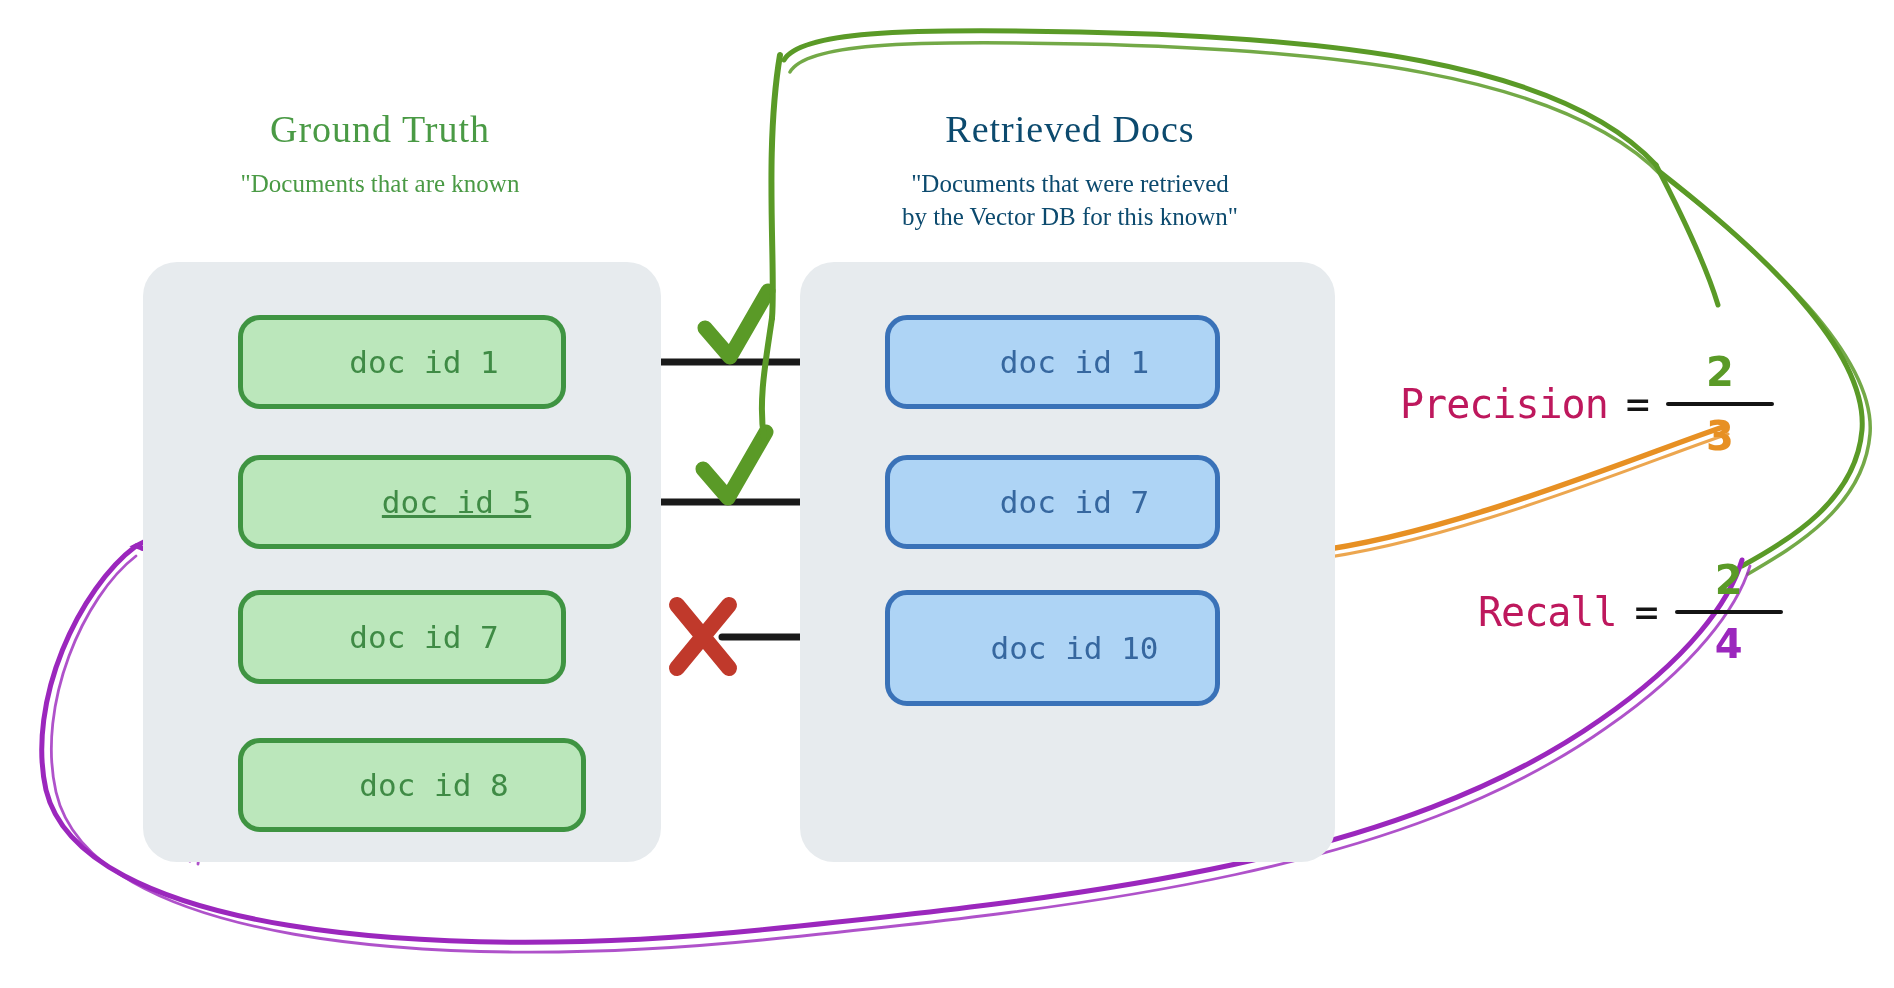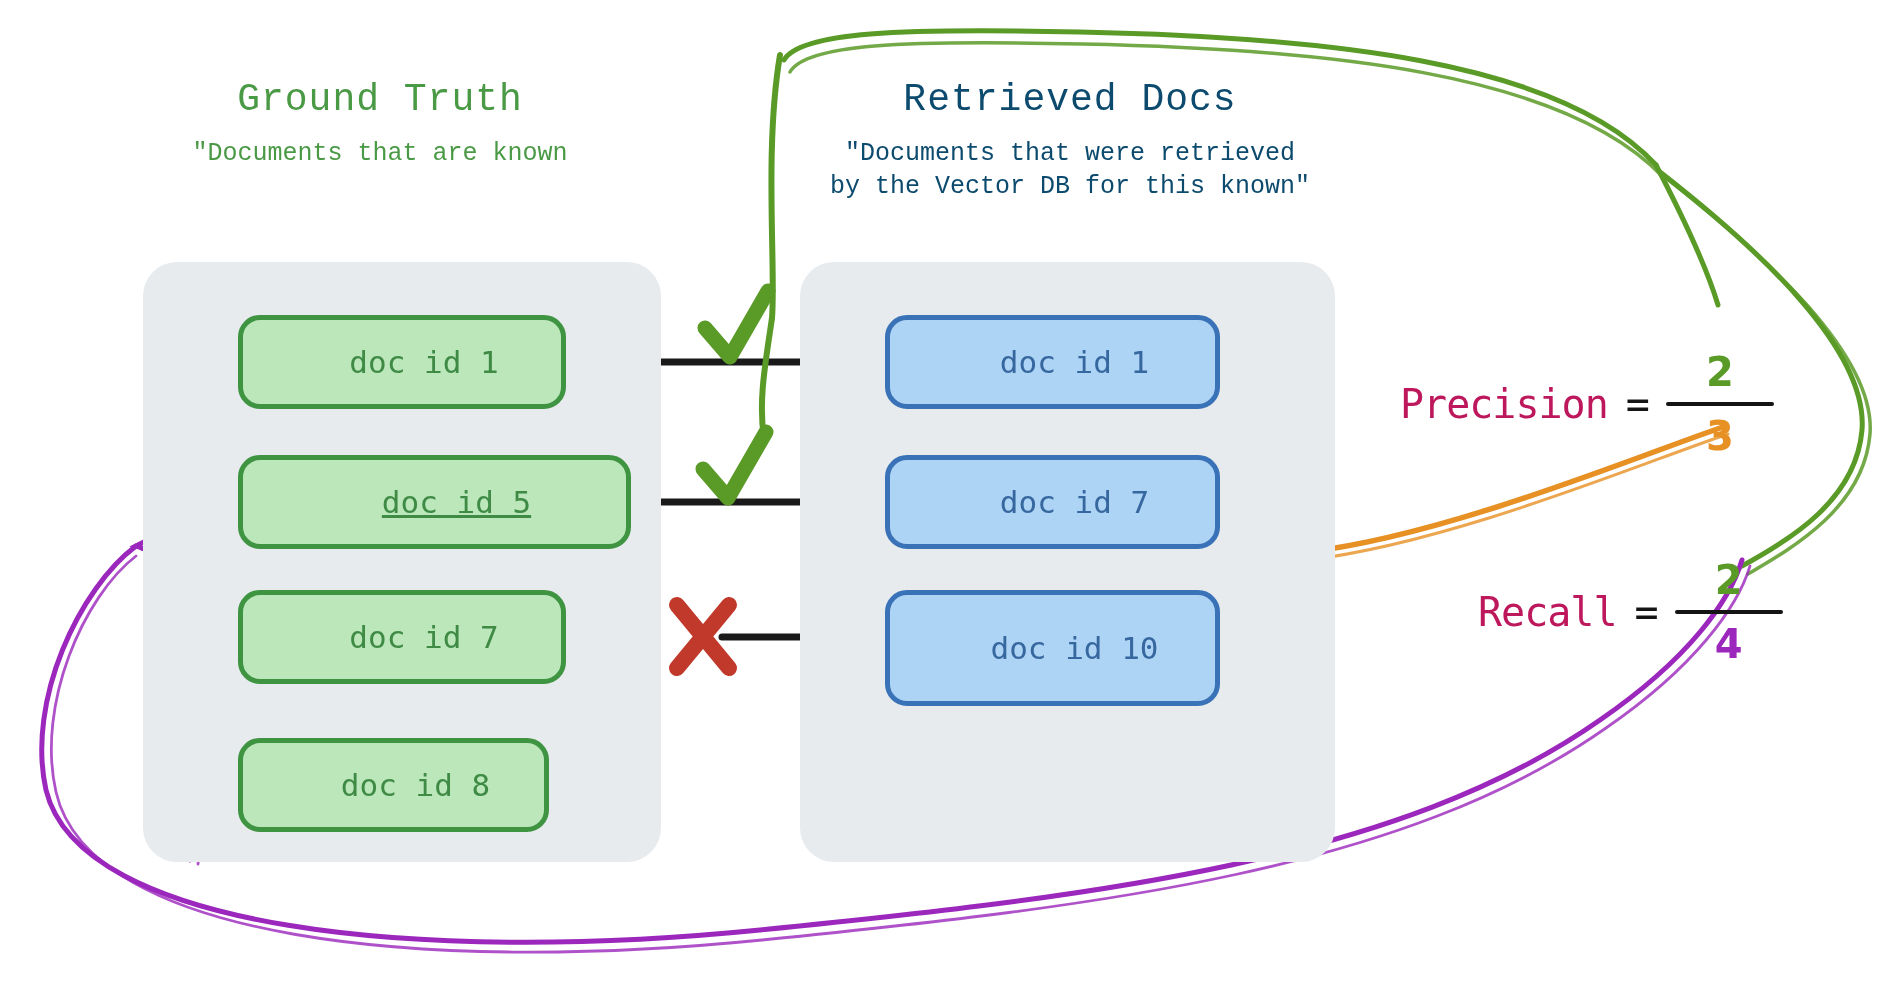--- a/index.html
+++ b/index.html
@@ -23,21 +23,22 @@
     top: 0;
     width: 1894px;
     height: 988px;
     pointer-events: none;
   }
 
   
   .col-head {
     position: absolute;
     text-align: center;
-    font-family: Liberation Mono, monospace;
+    font-family: Liberation Serif, serif;
+    margin-top: 29px;
   }
   .col-title {
     font-size: 38px;
     font-weight: 400;
     letter-spacing: 1px;
     white-space: nowrap;
   }
   .col-sub {
     font-size: 25px;
     line-height: 1.32;
@@ -200,21 +201,21 @@
 
   <div class="chip chip-green" style="left:238px; top:315px; width:328px; height:94px;">
     <span>doc id 1</span>
   </div>
   <div class="chip chip-green" style="left:238px; top:455px; width:393px; height:94px;text-decoration:underline;">
     <span>doc id 5</span>
   </div>
   <div class="chip chip-green" style="left:238px; top:590px; width:328px; height:94px;">
     <span>doc id 7</span>
   </div>
-  <div class="chip chip-green" style="left:238px; top:738px; width:311px; height:94px;">
+  <div class="chip chip-green" style="left:238px; top:738px; width:348px; height:94px;">
     <span>doc id 8</span>
   </div>
 
   <div class="col-head blue-text" style="left:790px; top:78px; width:560px;">
     <div class="col-title">Retrieved Docs</div>
     <div class="col-sub">
       <div>"Documents that were retrieved</div>
       <div>by the Vector DB for this known"</div>
     </div>
   </div>

